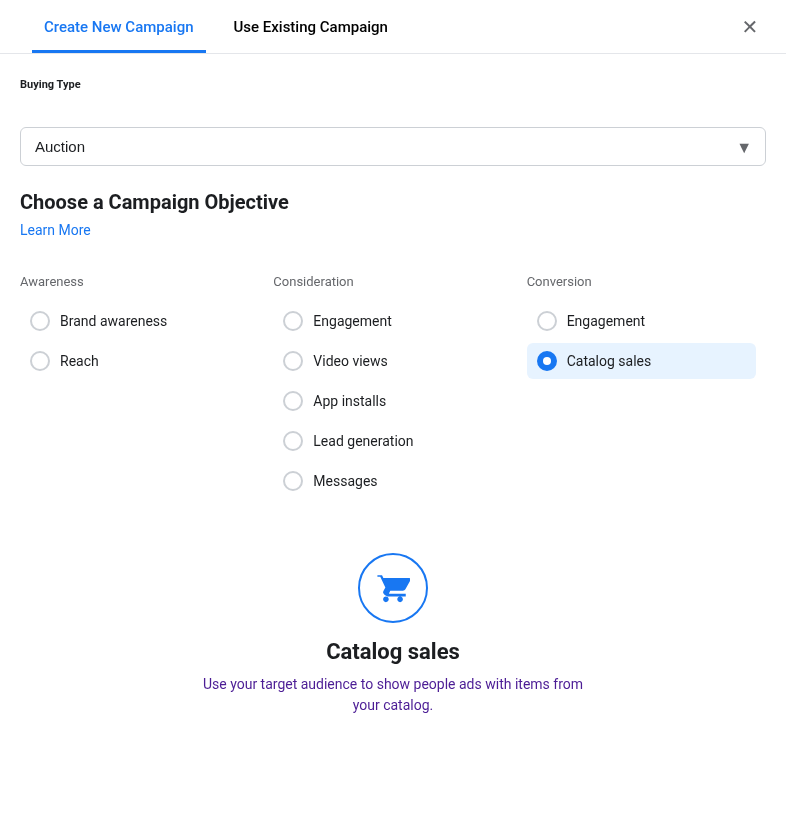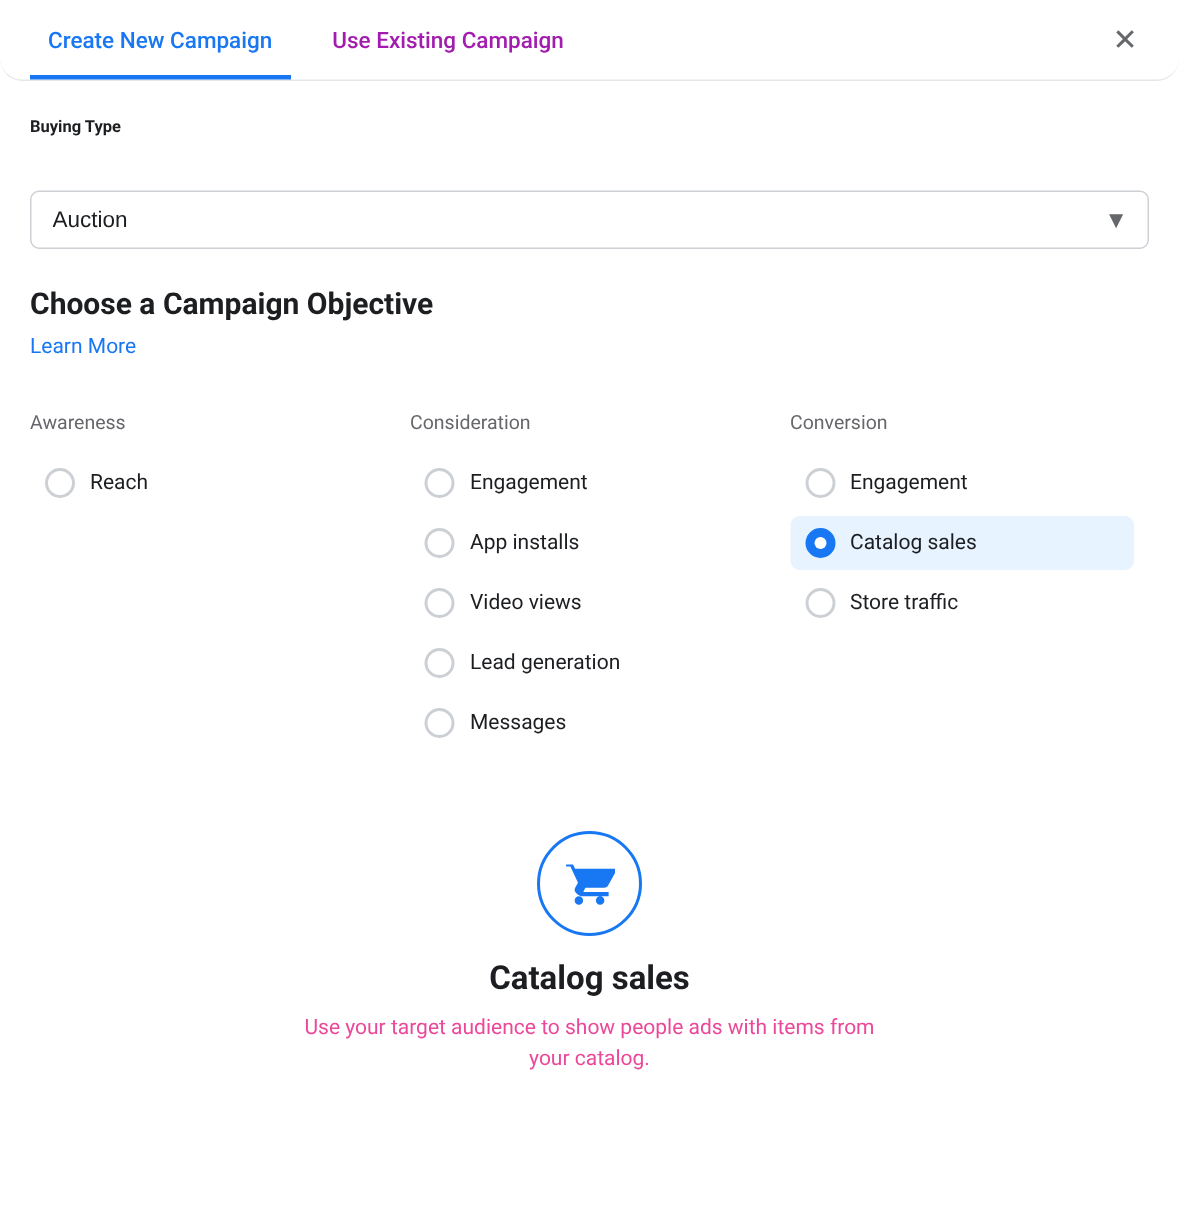--- a/index.html
+++ b/index.html
@@ -18,31 +18,30 @@
       border-radius: 8px;
       overflow: hidden;
       position: relative;
     }
 
     
     .tabs-container {
       display: flex;
       align-items: center;
       border-bottom: 1px solid #e4e6ea;
-      padding: 0 20px;
+      padding: 0 32px;
       position: relative;
-      border-radius: 15px;
     }
 
     .tab {
       padding: 18px 12px 14px;
       font-size: 15px;
       font-weight: 500;
       cursor: pointer;
-      color: #a21caf;
+      color: #000000;
       border-bottom: 3px solid transparent;
       margin-right: 16px;
     }
 
     .tab.active {
       color: #1877f2;
       border-bottom: 3px solid #1877f2;
     }
 
     .close-btn {
@@ -210,21 +209,21 @@
 
     .catalog-title {
       font-size: 22px;
       font-weight: 700;
       margin-bottom: 10px;
       color: #1c1e21;
     }
 
     .catalog-description {
       font-size: 14px;
-      color: #ec4899;
+      color: #4c1d95;
       text-align: center;
       max-width: 400px;
       line-height: 1.5;
     }
   </style>
 </head>
 <body>
 
 <div class="modal">
 
@@ -251,61 +250,61 @@
     <div class="objective-title">Choose a Campaign Objective</div>
     <a class="learn-more">Learn More</a>
 
     
     <div class="columns">
 
       <div class="column">
         <div class="column-header">Awareness</div>
         <div class="radio-option">
           <div class="radio-circle"></div>
+          <span class="radio-label">Brand awareness</span>
+        </div>
+        <div class="radio-option">
+          <div class="radio-circle"></div>
           <span class="radio-label">Reach</span>
         </div>
       </div>
 
       <div class="column">
         <div class="column-header">Consideration</div>
         <div class="radio-option">
           <div class="radio-circle"></div>
           <span class="radio-label">Engagement</span>
         </div>
         <div class="radio-option">
           <div class="radio-circle"></div>
+          <span class="radio-label">Video views</span>
+        </div>
+        <div class="radio-option">
+          <div class="radio-circle"></div>
           <span class="radio-label">App installs</span>
-        </div>
-        <div class="radio-option">
-          <div class="radio-circle"></div>
-          <span class="radio-label">Video views</span>
         </div>
         <div class="radio-option">
           <div class="radio-circle"></div>
           <span class="radio-label">Lead generation</span>
         </div>
         <div class="radio-option">
           <div class="radio-circle"></div>
           <span class="radio-label">Messages</span>
         </div>
       </div>
 
       <div class="column">
         <div class="column-header">Conversion</div>
         <div class="radio-option">
           <div class="radio-circle"></div>
           <span class="radio-label">Engagement</span>
         </div>
         <div class="radio-option selected">
           <div class="radio-circle checked"></div>
           <span class="radio-label">Catalog sales</span>
-        </div>
-        <div class="radio-option">
-          <div class="radio-circle"></div>
-          <span class="radio-label">Store traffic</span>
         </div>
       </div>
 
     </div>
 
     
     <div class="bottom-section">
       <div class="catalog-icon-circle">
         <svg viewBox="0 0 24 24" xmlns="http://www.w3.org/2000/svg">
           <path d="M7 18c-1.1 0-1.99.9-1.99 2S5.9 22 7 22s2-.9 2-2-.9-2-2-2zM1 2v2h2l3.6 7.59-1.35 2.45c-.16.28-.25.61-.25.96C5 16.1 6.9 18 9 18h12v-2H9.42c-.14 0-.25-.11-.25-.25l.03-.12.9-1.63H19c.75 0 1.41-.41 1.75-1.03l3.58-6.49A1 1 0 0023.32 5H5.21l-.94-2H1zm16 16c-1.1 0-1.99.9-1.99 2s.89 2 1.99 2 2-.9 2-2-.9-2-2-2z"></path>

